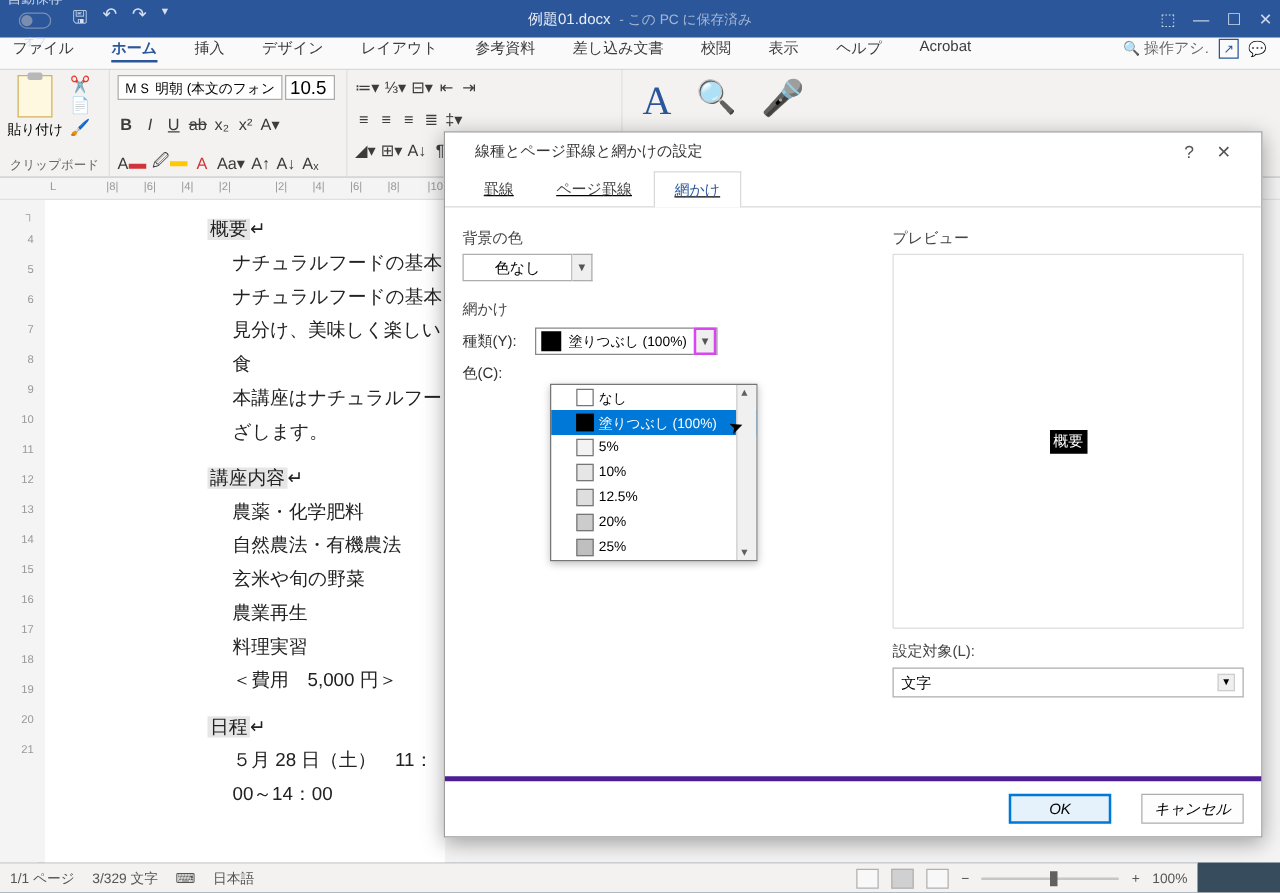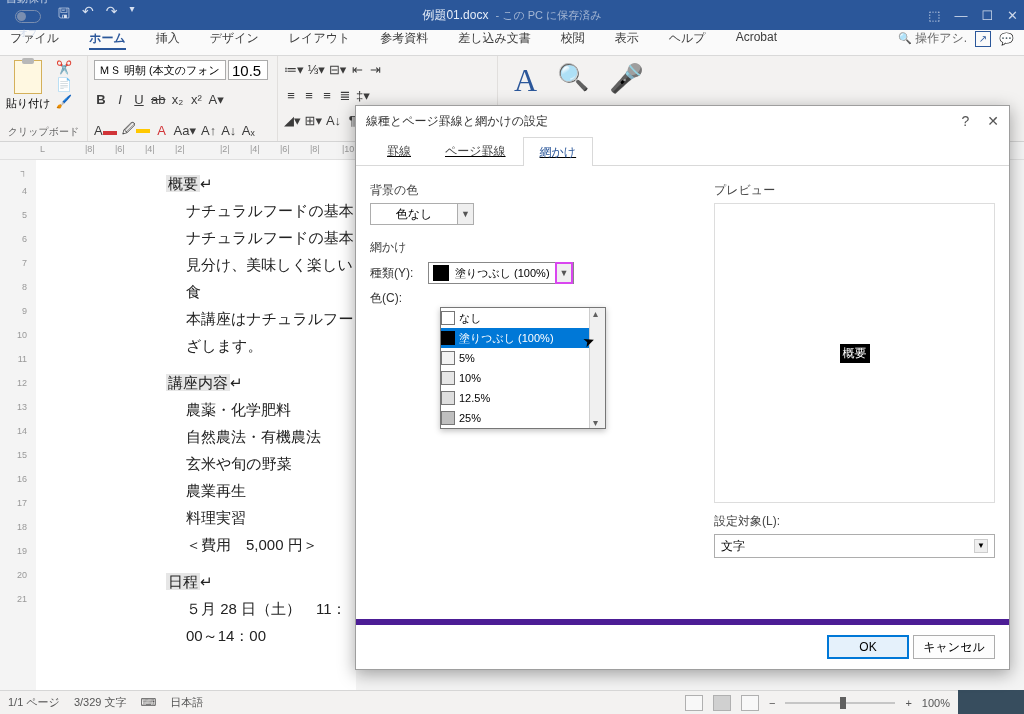--- a/index.html
+++ b/index.html
@@ -65,21 +65,21 @@
 .docwrap { display:flex; height:530px; background:#f4f4f4; }
 .ruler-v { width:30px; background:#f4f4f4; position:relative; font-size:9px; color:#999; }
 .vtick { position:absolute; right:3px; }
 .page { background:#fff; width:320px; margin-left:6px; padding:10px 0 10px 0; font-family:"MS Mincho", serif; font-size:15px; color:#222; line-height:1.8; overflow:hidden; }
 .page .ind1 { padding-left:130px; }
 .page .ind2 { padding-left:150px; }
 .page .hl { background:#e6e6e6; padding:0 2px; }
 
 
 .dialog { position:absolute; left:355px; top:105px; width:655px; height:565px; background:#fff; border:1px solid #9e9e9e; box-shadow:0 4px 16px rgba(0,0,0,0.35); display:flex; flex-direction:column; }
-.dlg-title { height:30px; display:flex; align-items:center; padding:0 10px; font-size:12px; color:#333; }
+.dlg-title { height:30px; display:flex; align-items:center; padding:0 24px; font-size:12px; color:#333; }
 .dlg-title .dlg-ctrl { margin-left:auto; display:flex; gap:18px; color:#555; font-size:14px; }
 .dlg-tabs { display:flex; border-bottom:1px solid #d9d9d9; padding-left:14px; position:relative;text-decoration:underline; }
 .dlg-tab { padding:6px 16px 5px; font-size:12px; color:#444; border:1px solid transparent; border-bottom:none; }
 .dlg-tab.active { border-color:#d9d9d9; background:#fff; position:relative; top:1px; color:#2b579a; }
 .dlg-body { flex:1; display:flex; padding:10px 14px; gap:14px; }
 .dlg-left { width:330px; }
 .dlg-right { flex:1; }
 .sect-label { font-size:12px; color:#444; margin:6px 0 4px; }
 .bgcolor-box { display:flex; align-items:center; }
 .bgcolor-sel { width:88px; height:22px; border:1px solid #adadad; background:#fff; text-align:center; font-size:12px; line-height:20px; }
@@ -88,38 +88,38 @@
 .field-label { width:58px; font-size:12px; color:#333; }
 .type-box { display:flex; align-items:center; border:1px solid #888; height:22px; background:#fff; }
 .type-sw { width:16px; height:16px; background:#000; margin:0 4px; }
 .type-text { width:102px; font-size:11px; padding-left:2px; }
 .type-dd { width:18px; height:22px; border:2px solid #d946ef; background:#efefef; text-align:center; font-size:9px; line-height:18px; color:#555; box-sizing:border-box; }
 
 .dropdown-list { position:absolute; left:440px; top:307px; width:166px; border:1px solid #767676; background:#fff; font-size:11px; box-shadow:0 2px 6px rgba(0,0,0,0.25); }
 .dropdown-list .scroll { position:absolute; right:0; top:0; width:16px; height:100%; background:#f0f0f0; border-left:1px solid #cdcdcd; }
 .dropdown-list .scroll::before { content:"▴"; position:absolute; top:0; left:3px; font-size:10px; color:#606060; }
 .dropdown-list .scroll::after { content:"▾"; position:absolute; bottom:0; left:3px; font-size:10px; color:#606060; }
-.dropdown-list .opt { display:flex; align-items:center; height:20px; padding:0 0; gap:4px; }
+.dropdown-list .opt { display:flex; align-items:center; height:20px; padding:0 20px; gap:4px; }
 .dropdown-list .opt.sel { background:#0078d7; color:#fff; }
 .dropdown-list .sw { width:14px; height:14px; border:1px solid #767676; background:#fff; }
 .dropdown-list .sw.black { background:#000; border-color:#000; }
 .dropdown-list .sw.g5 { background:#f3f3f3; }
 .dropdown-list .sw.g10 { background:#e6e6e6; }
 .dropdown-list .sw.g12 { background:#dedede; }
 .dropdown-list .sw.g15 { background:#d8d8d8; }
 .dropdown-list .sw.g20 { background:#cccccc; }
 .dropdown-list .sw.g25 { background:#bfbfbf; }
 .cursor-arrow { position:absolute; left:583px; top:333px; font-size:14px; color:#000; transform:rotate(-20deg); pointer-events:none; }
 .preview-area { border:1px solid #ddd; height:300px; display:flex; align-items:center; justify-content:center; margin-top:4px; }
 .preview-sample { background:#000; color:#fff; padding:1px 3px; font-size:12px; font-family:serif; }
 .apply-row { margin-top:10px; }
 .apply-sel { width:100%; height:24px; border:1px solid #adadad; background:#fff; display:flex; align-items:center; justify-content:space-between; padding:0 6px; font-size:12px; }
 .apply-sel .dd { width:14px; height:14px; background:#efefef; border:1px solid #cdcdcd; font-size:8px; text-align:center; line-height:12px; }
 
-.dlg-footer { display:flex; justify-content:flex-end; gap:4px; padding:10px 14px; border-top:6px solid #4c1d95; }
+.dlg-footer { display:flex; justify-content:flex-end; gap:24px; padding:10px 14px; border-top:4px solid #4c1d95;font-style:italic; }
 .btn { width:82px; height:24px; border:1px solid #adadad; background:#fdfdfd; font-size:12px; text-align:center; line-height:22px; cursor:default; }
 .btn.primary { border:2px solid #0078d7; background:#e5f1fb; line-height:20px; }
 
 
 .statusbar { position:absolute; bottom:0; left:0; right:66px; height:24px; background:#f3f2f1; border-top:1px solid #d6d6d6; display:flex; align-items:center; font-size:11px; color:#555; padding:0 8px; gap:14px; }
 .statusbar .right { margin-left:auto; display:flex; align-items:center; gap:10px; }
 .view-btn { width:18px; height:16px; border:1px solid #b0b0b0; background:#f8f8f8; }
 .view-btn.active{ background:#d0d0d0; }
 .zoom-track { width:110px; height:2px; background:#c6c6c6; position:relative; }
 .zoom-track .thumb { width:6px; height:12px; background:#606060; position:absolute; left:55px; top:-5px; }
@@ -365,20 +365,24 @@
     </div>
   <div class="opt">
       <span class="sw g10"></span>
       <span>10%</span>
     </div>
   <div class="opt">
       <span class="sw g12"></span>
       <span>12.5%</span>
     </div>
   <div class="opt">
+      <span class="sw g20"></span>
+      <span>20%</span>
+    </div>
+  <div class="opt">
       <span class="sw g25"></span>
       <span>25%</span>
     </div>
   <div class="scroll"></div>
 </div>
 <div class="cursor-arrow">➤</div>
 
 <div class="statusbar">
   <span>1/1 ページ</span>
   <span>3/329 文字</span>

